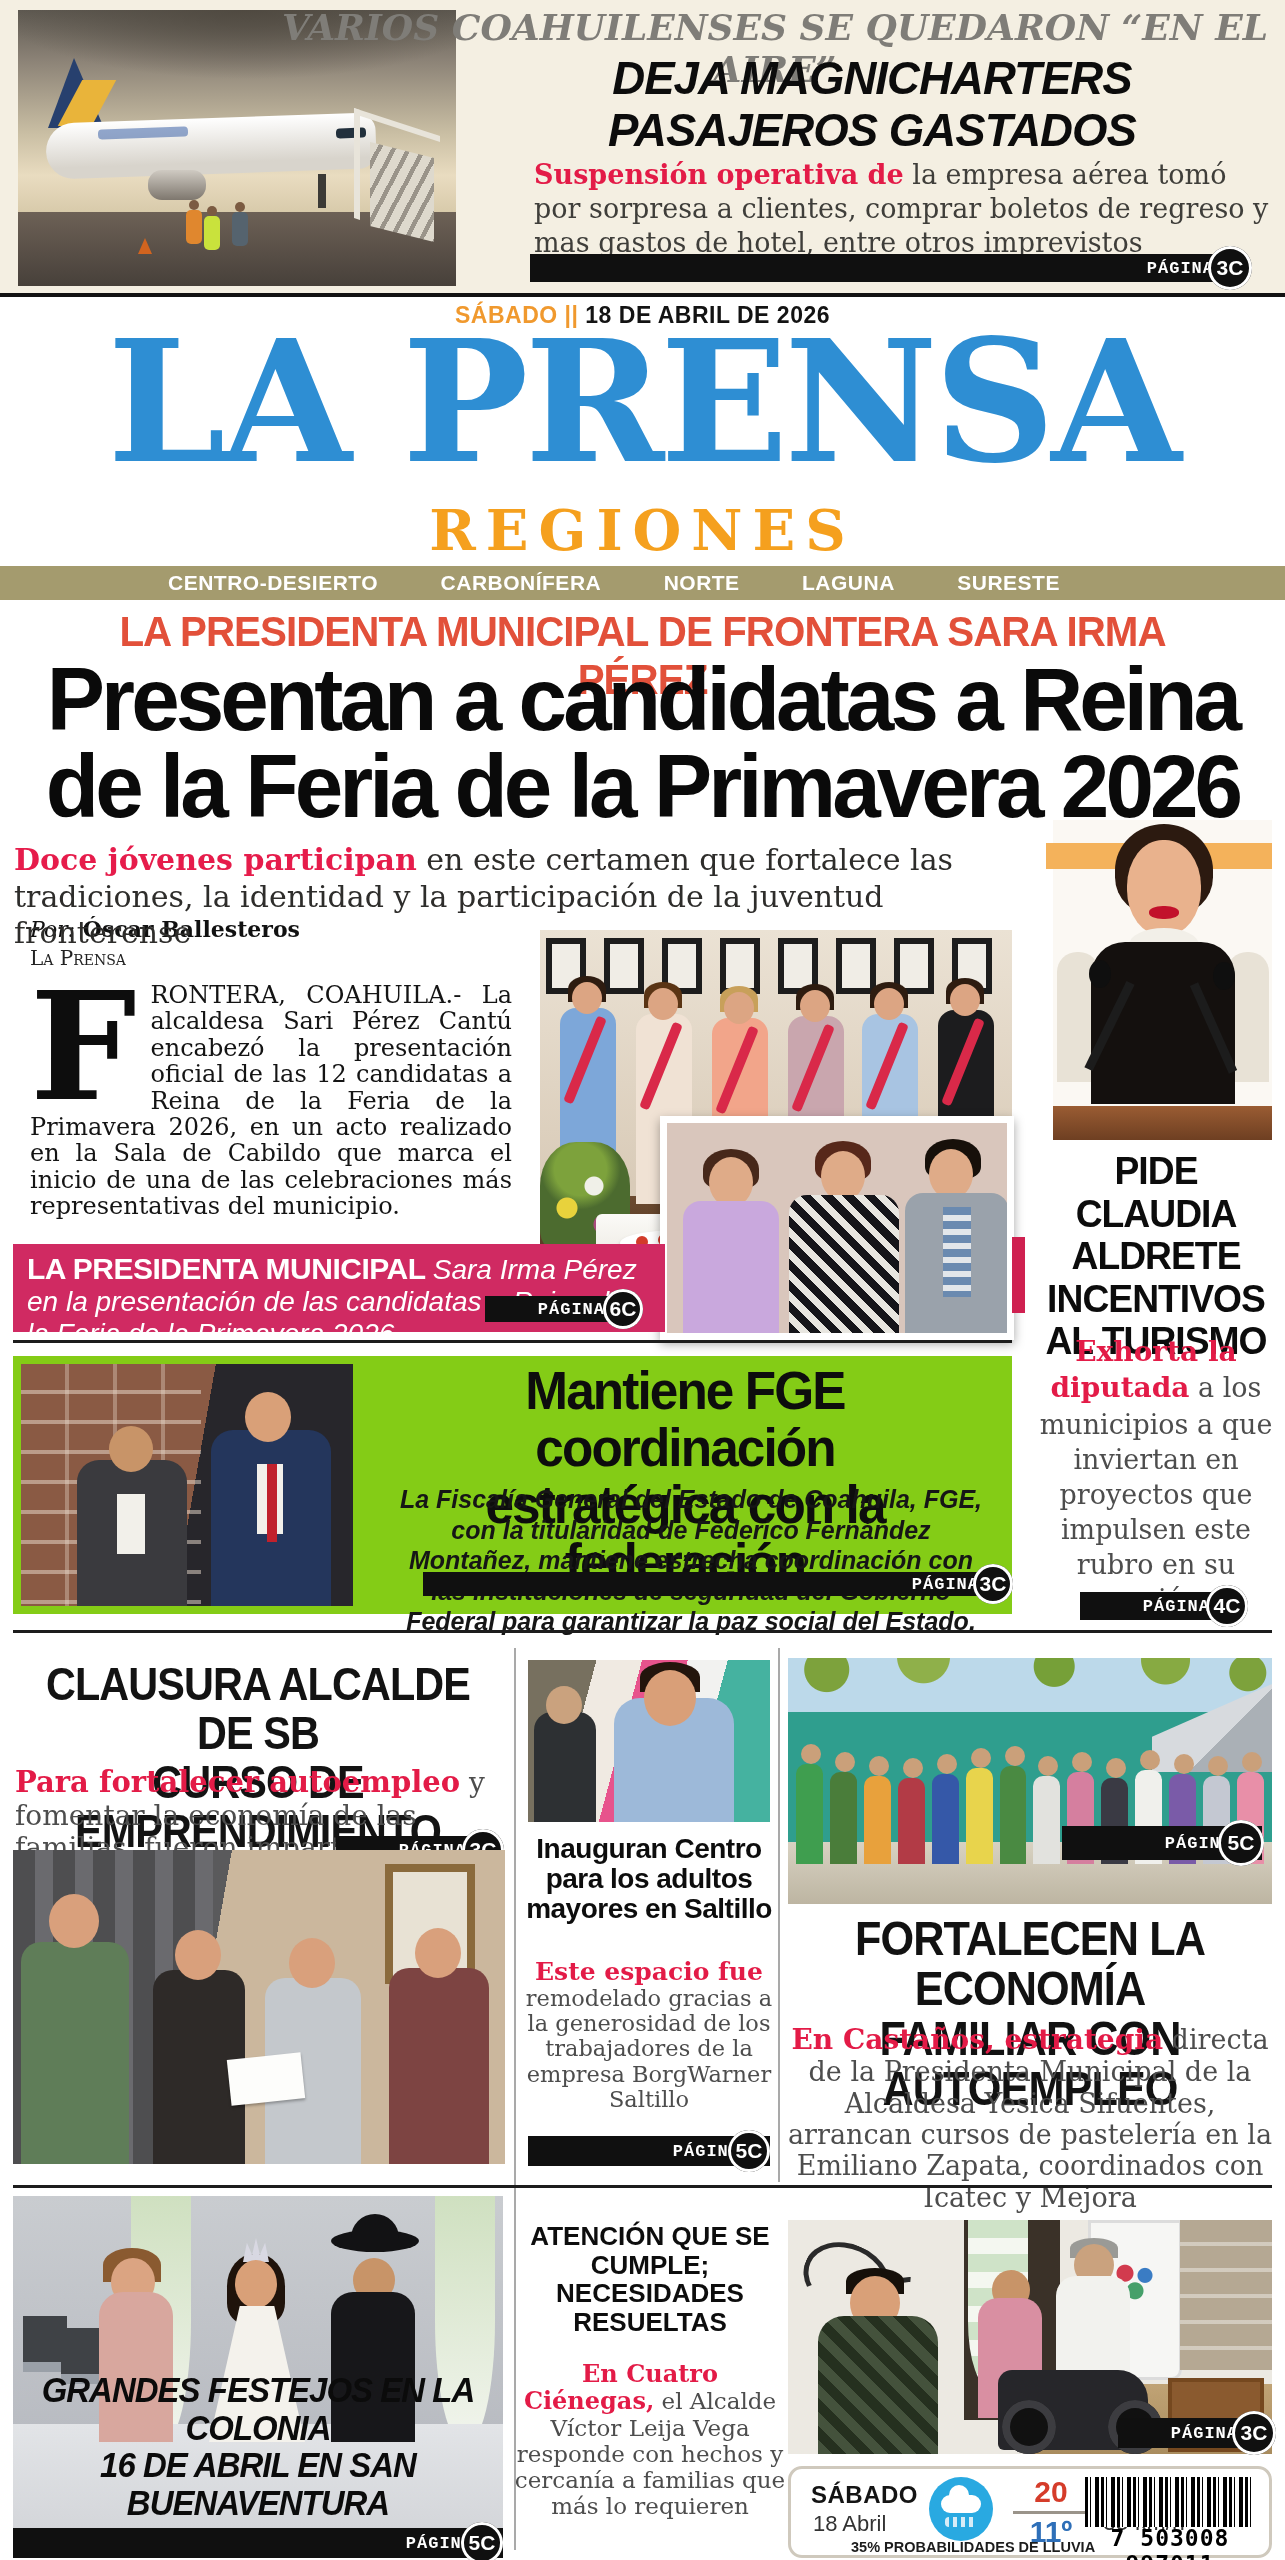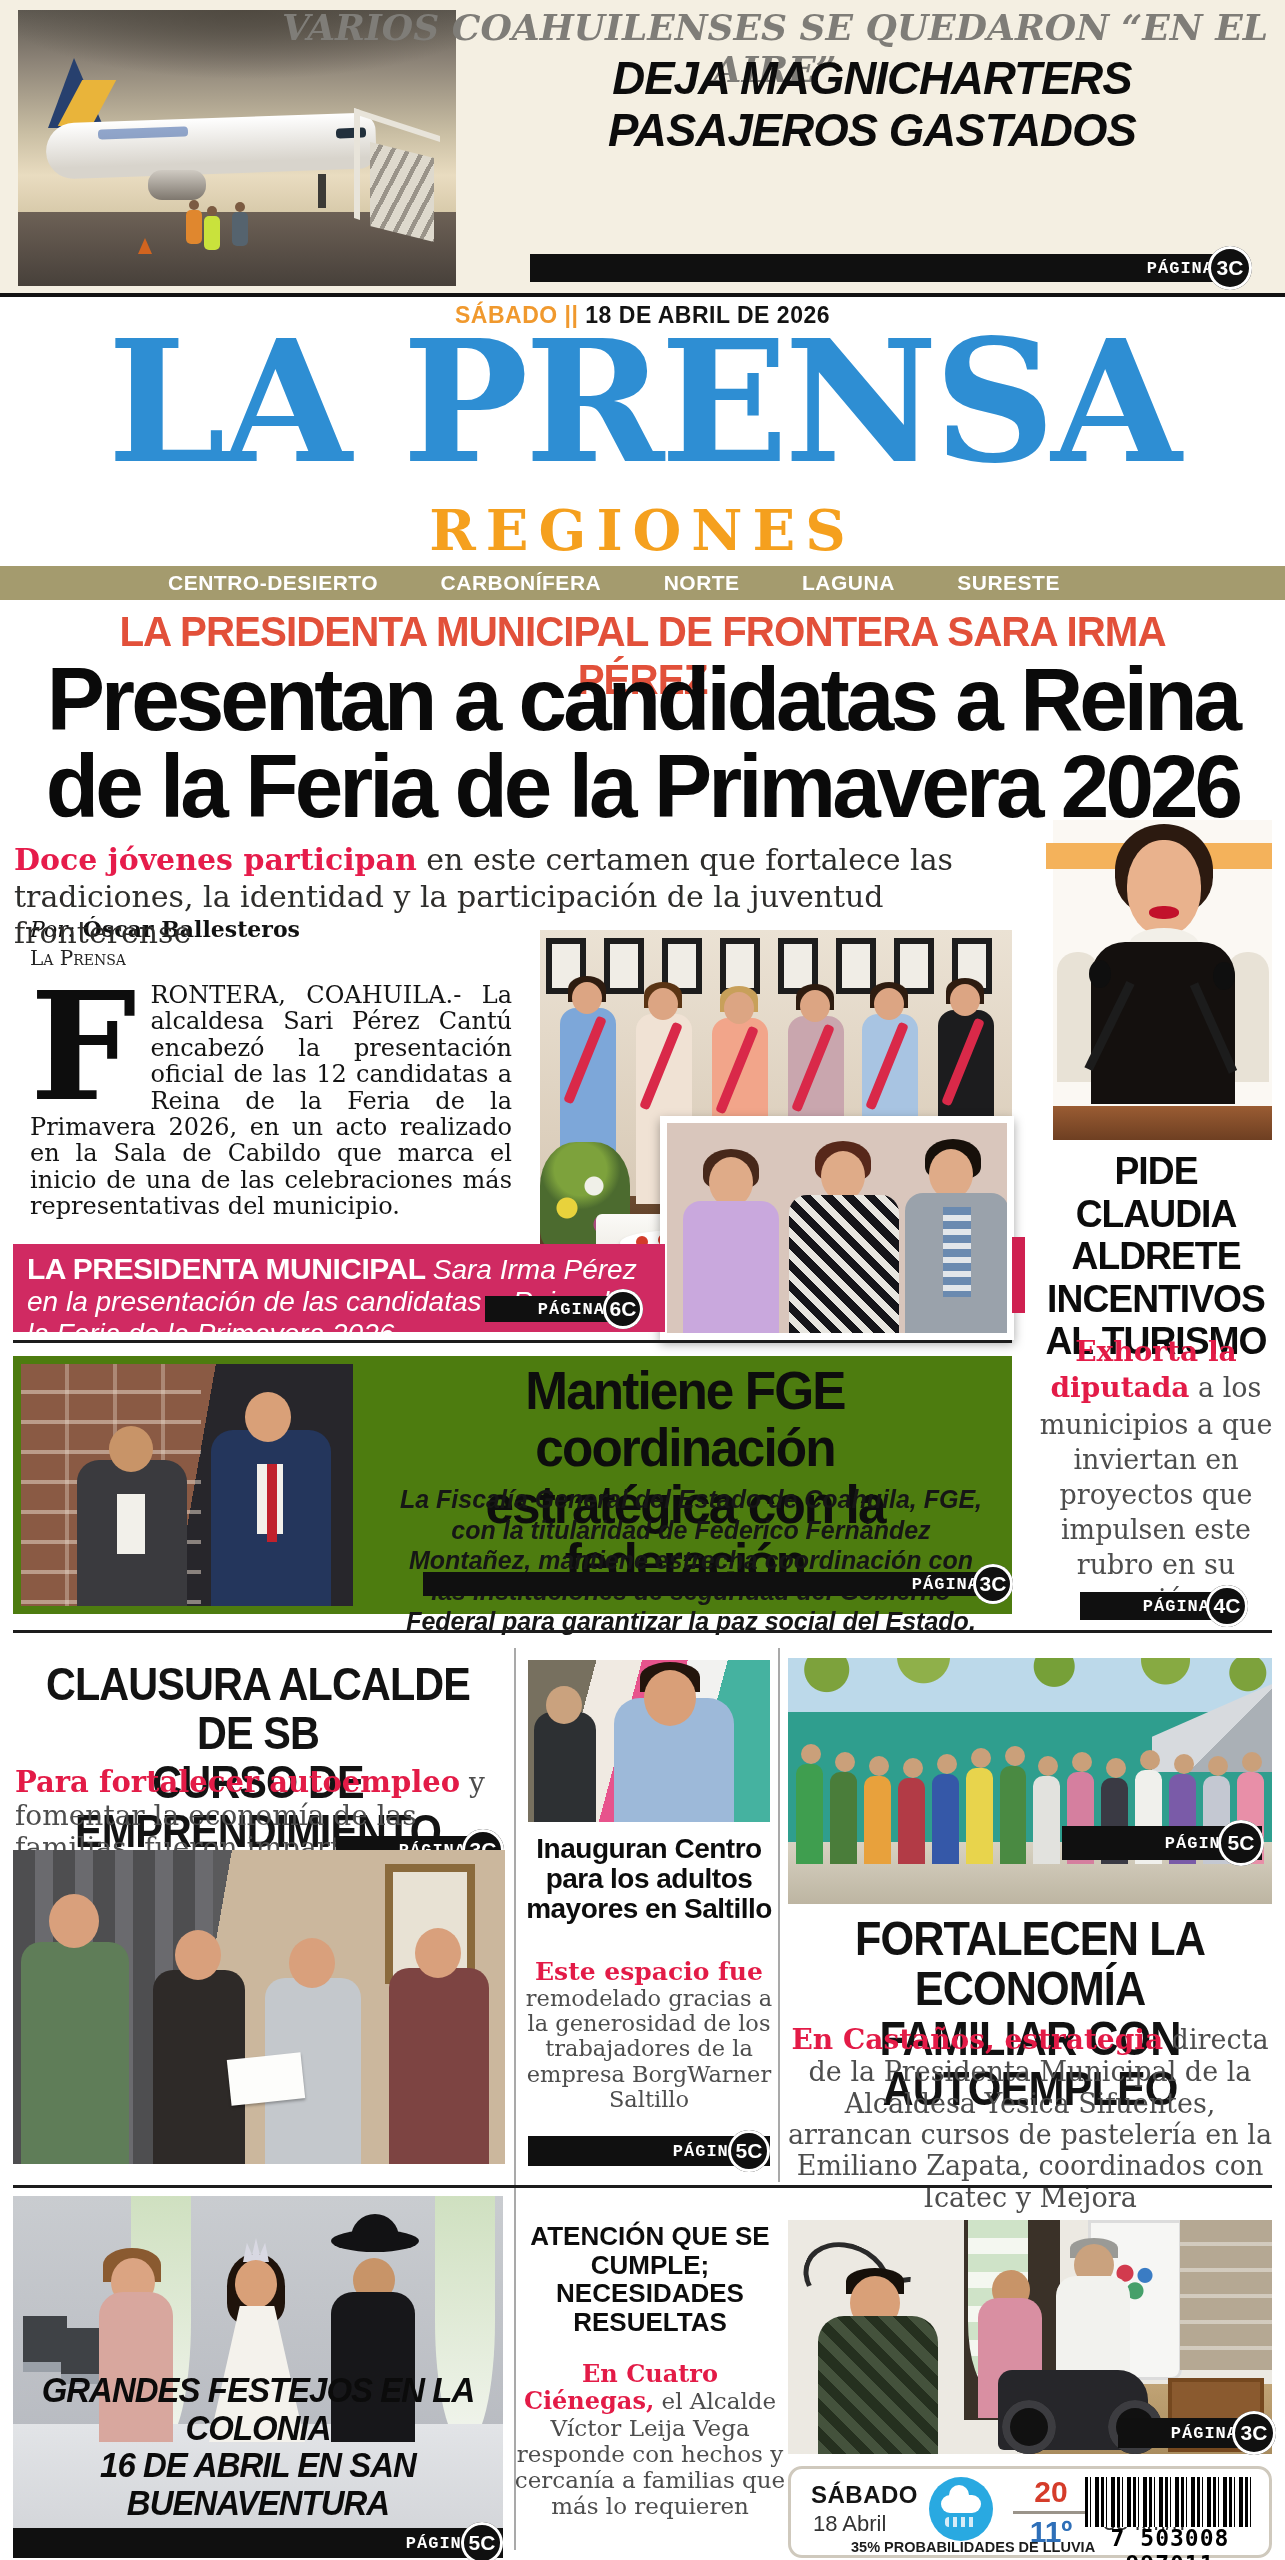--- a/index.html
+++ b/index.html
@@ -130,21 +130,21 @@
   .sp-podium { left:0; bottom:0; width:219px; height:34px; background:linear-gradient(#9a5c33,#6e3f22); }
   .turismo-headline { left:1038px; top:1150px; width:236px; text-align:center; font-weight:bold; font-size:38px;
     line-height:1.12; color:#0c0c0c; letter-spacing:-1px; transform:scaleX(0.98); }
   .turismo-lead { left:1034px; top:1334px; width:244px; text-align:center; font-family:"DejaVu Serif", serif;
     font-size:27px; line-height:1.3; color:#4d4d4d; }
   .turismo-lead .lead-strong { font-size:28px; }
   .tur-ptag { left:1080px; top:1592px; width:160px; height:28px; }
 
   
   .rule-a { left:13px; top:1340px; width:999px; height:3px; background:#1c1c1c; }
-  .fge-box { left:13px; top:1356px; width:999px; height:258px; background:#4d7c0f; }
+  .fge-box { left:13px; top:1356px; width:999px; height:258px; background:#84cc16; }
   .fge-photo { left:8px; top:8px; width:332px; height:242px; overflow:hidden;
     background:linear-gradient(100deg, #8a5a44 0 52%, #27262b 52%); }
   .fge-bricks { left:0; top:0; width:180px; height:242px; background:repeating-linear-gradient(#0000 0 26px, rgba(236,222,208,.5) 26px 30px), repeating-linear-gradient(90deg, #0000 0 44px, rgba(236,222,208,.35) 44px 48px); }
   .fge-man { border-radius:22px 22px 0 0; }
   .fge-headline { left:350px; top:6px; width:644px; text-align:center; font-weight:bold; font-size:54px;
     line-height:1.06; letter-spacing:-2px; color:#0d0d0d; transform:scaleX(0.95); }
   .fge-deck { left:380px; top:128px; width:596px; text-align:center; font-style:italic; font-weight:bold;
     font-size:25px; line-height:1.22; color:#161616; }
   .fge-ptag { left:410px; top:216px; width:586px; height:24px; }
   .rule-b { left:13px; top:1630px; width:1259px; height:3px; background:#1c1c1c; }
@@ -295,20 +295,21 @@
       <div class="abs pp-whead pp-h1"></div>
       <div class="abs pp-whead pp-h2"></div>
       <div class="abs pp-whead pp-h3"></div>
       <div class="abs pp-cone"></div>
     </div>
     <div class="abs top-kicker">VARIOS COAHUILENSES SE QUEDARON “EN EL AIRE”</div>
     <div class="abs top-headline">
       <span>DEJA MAGNICHARTERS</span><br>
       <span>PASAJEROS GASTADOS</span>
     </div>
+    <div class="abs top-lead"><span class="lead-strong">Suspensión operativa de</span><span> la empresa aérea tomó por sorpresa a clientes, comprar boletos de regreso y mas gastos de hotel, entre otros imprevistos</span></div>
     <div class="ptag" style="left:530px; top:254px; width:714px; height:28px;">
       <span class="ptag-label">PÁGINA</span>
       <span class="ptag-circle">3C</span>
     </div>
   </div>
   <div class="abs rule-top"></div>
 
   <div class="abs dateline">
     <span class="dl-day">SÁBADO</span>
     <span class="dl-sep">||</span>

